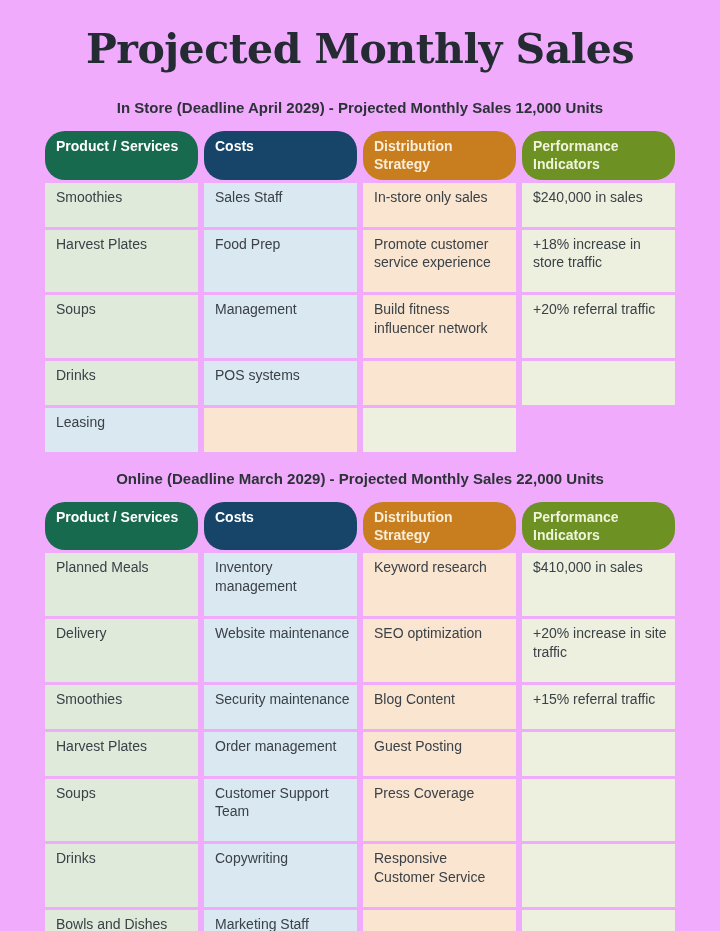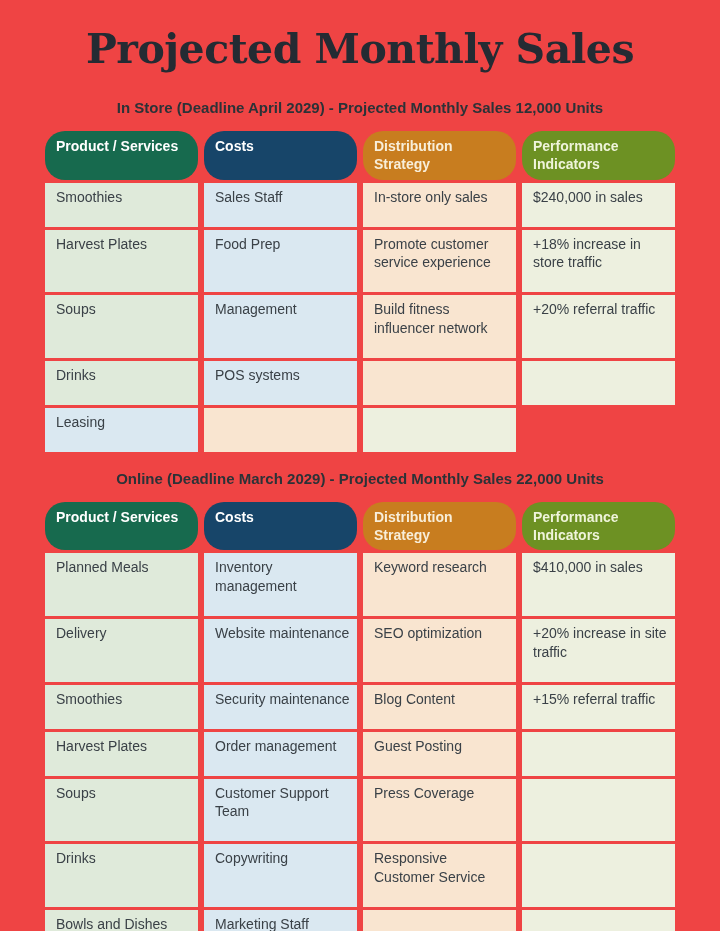--- a/index.html
+++ b/index.html
@@ -1,18 +1,18 @@
 <!DOCTYPE html>
 <html><head>
 <meta charset="utf-8">
 <style>
   html,body { margin:0; padding:0; background:#ffffff; }
   .page {
     width:720px; height:931px; margin:0 auto;
-    background:#ef4444;
+    background:#f0abfc;
     display:flex; flex-direction:column;
     font-family:"Liberation Sans", sans-serif;
     overflow:hidden;
   }
   .title {
     margin:24px 45px 0;
     text-align:center;
     font-family:"DejaVu Serif", serif;
     font-weight:700;
     font-size:41px;

